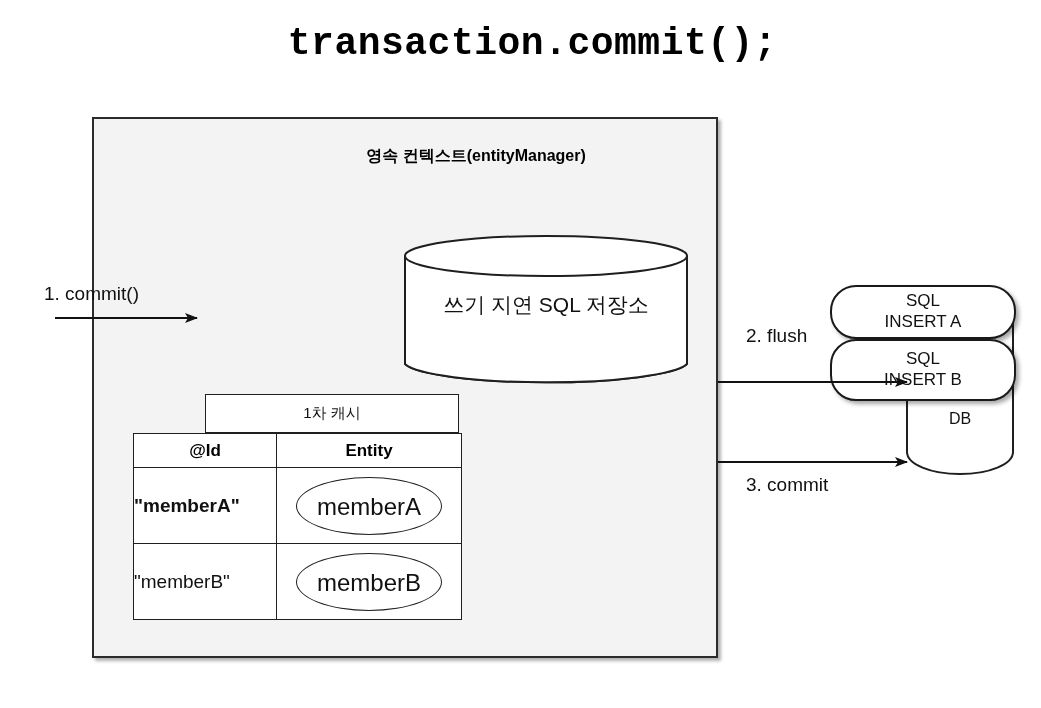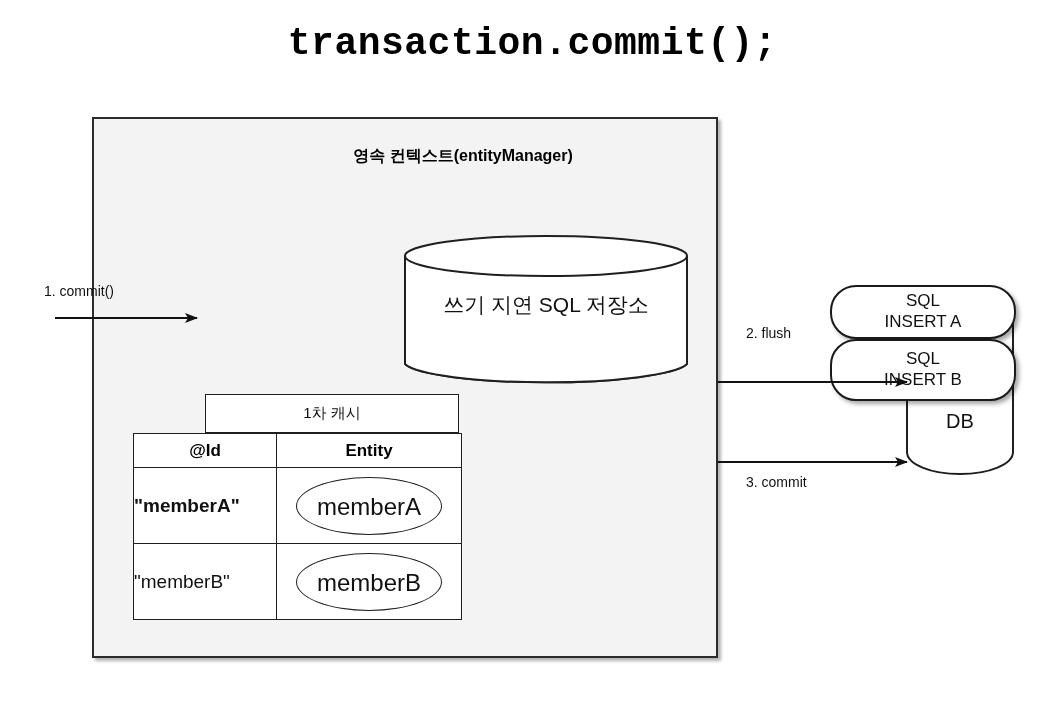--- a/index.html
+++ b/index.html
@@ -38,21 +38,21 @@
     top: 117px;
     width: 626px;
     height: 541px;
     background: #f3f3f3;
     border: 2px solid #2b2b2b;
     box-shadow: 3px 3px 3px rgba(0,0,0,0.30);
     box-sizing: border-box;
   }
   .pc-title {
     position: absolute;
-    left: 97px;
+    left: 110px;
     top: 146px;
     width: 732px;
     text-align: center;
     font-size: 16px;
     font-weight: bold;
     color: #000000;
   }
 
   
   .cyl {
@@ -177,38 +177,38 @@
     height: 180px;
     z-index: 2;
   }
   .db-cyl svg { display: block; overflow: visible; }
   .db-label {
     position: absolute;
     left: 905px;
     top: 410px;
     width: 110px;
     text-align: center;
-    font-size: 20px;
+    font-size: 16px;
     color: #111111;
     z-index: 3;
   }
 
   
   .arrow-layer {
     position: absolute;
     left: 0; top: 0;
     width: 1041px; height: 708px;
     z-index: 6;
     pointer-events: none;
   }
 
   
   .alabel {
     position: absolute;
-    font-size: 14px;
+    font-size: 19px;
     color: #111111;
     white-space: nowrap;
   }
   #lab-commit { left: 44px;  top: 283px; }
   #lab-flush  { left: 746px; top: 325px; }
   #lab-commit3{ left: 746px; top: 474px; }
 </style>
 </head>
 <body>
 

